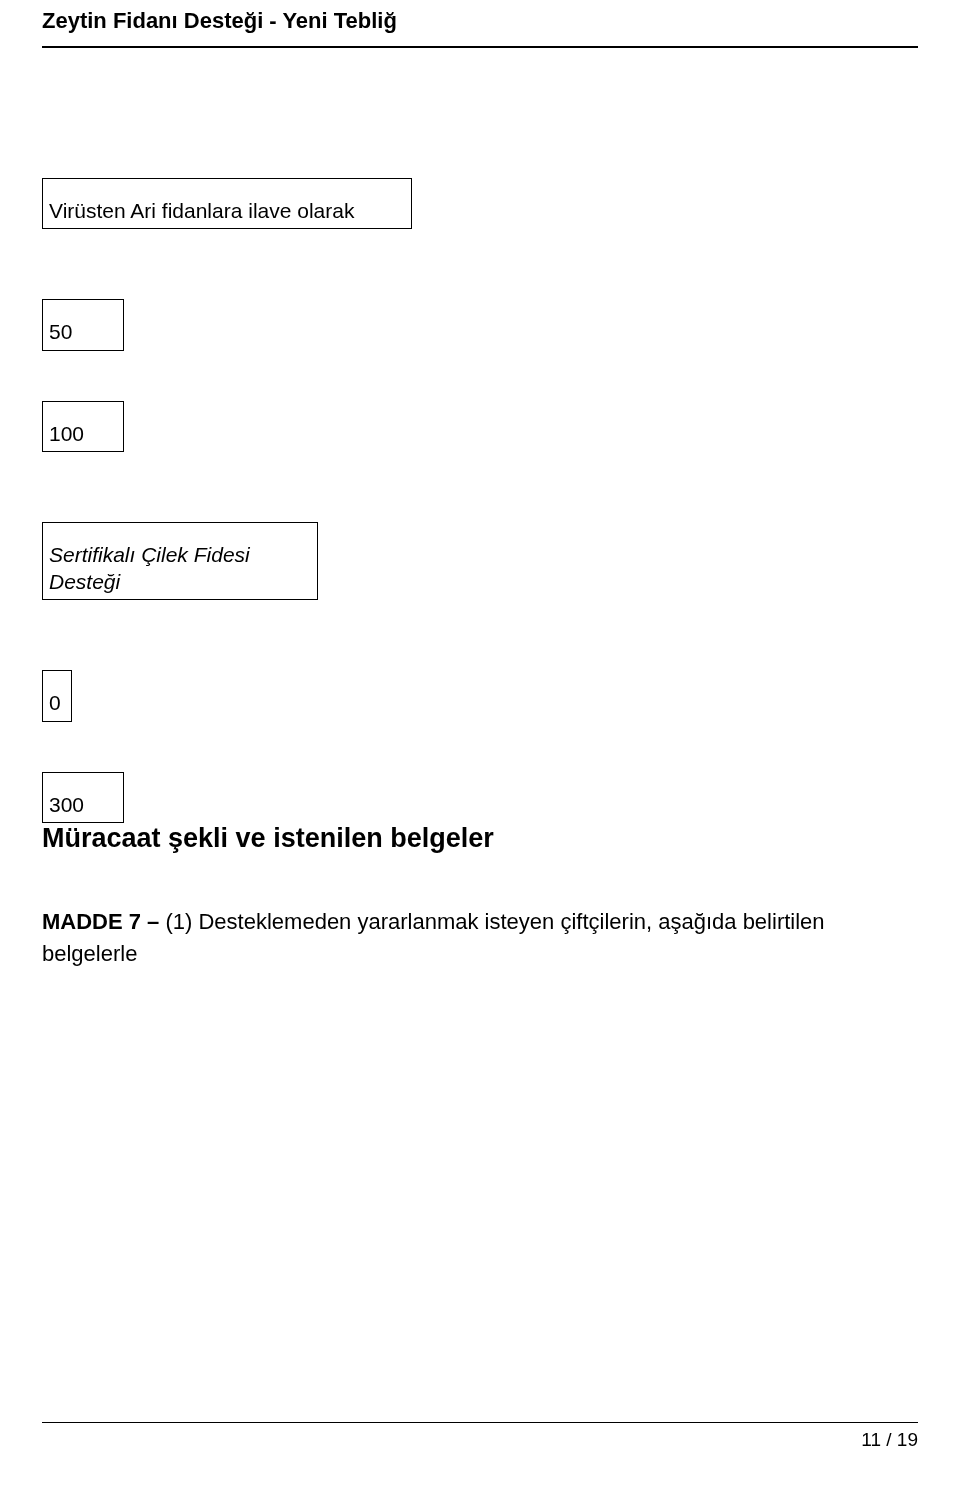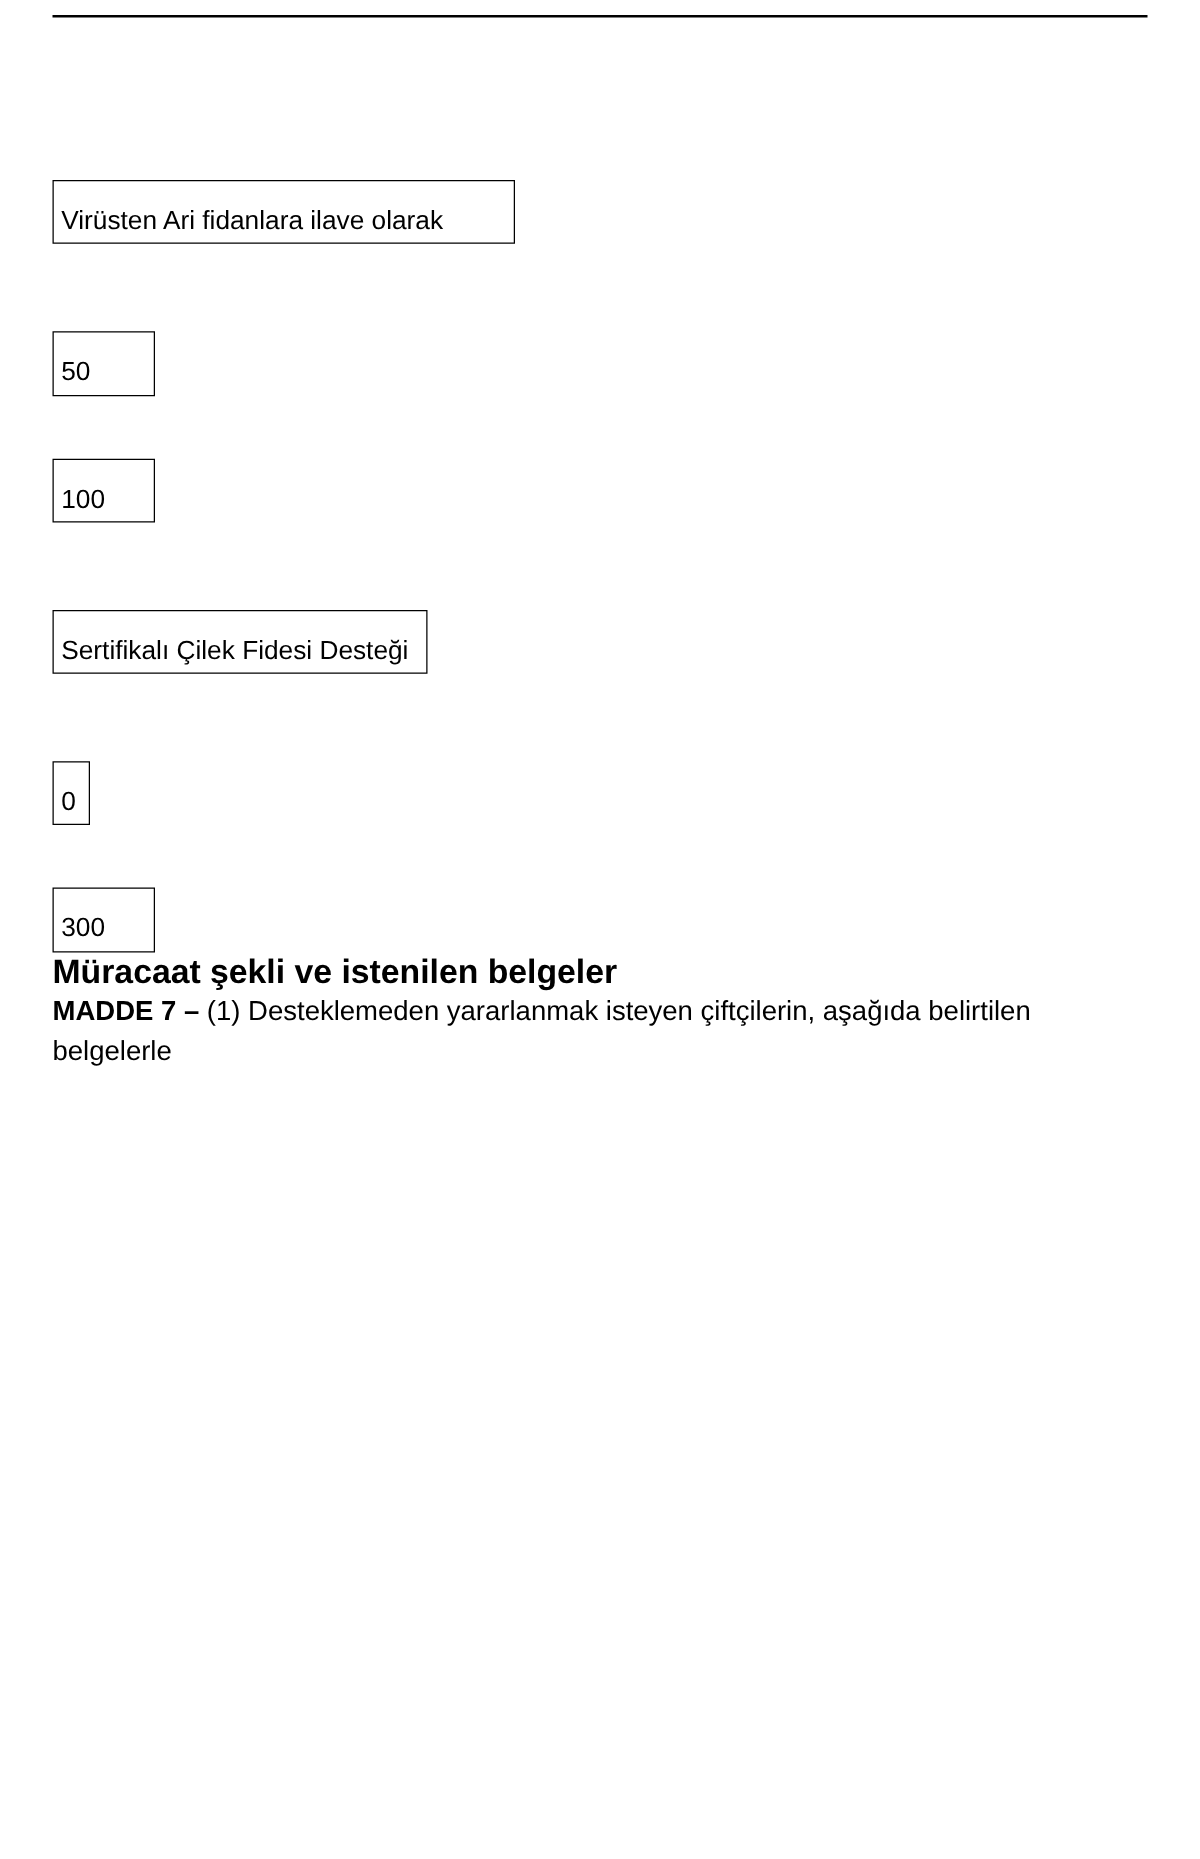--- a/index.html
+++ b/index.html
@@ -3,38 +3,39 @@
   <meta charset="utf-8">
   <style>
     * { margin: 0; padding: 0; box-sizing: border-box; }
     html, body { width: 960px; height: 1487px; background: #fff; font-family: Arial, Helvetica, sans-serif; color: #000; }
     .page { position: relative; width: 960px; height: 1487px; padding: 0 42px; }
     .header { padding-top: 8px; font-weight: bold; font-size: 22px; }
     .hr-top { border: none; border-top: 2px solid #000; margin-top: 12px; }
     .content { padding-top: 130px; }
     .box { border: 1.5px solid #000; padding: 18px 8px 4px 6px; font-size: 21px; line-height: 1.3; display: inline-block; }
     .box-wide { width: 370px; }
-    .box-med { width: 300px; }
+    .box-med { width: 276px; font-style: italic; }
     .box-small { width: 82px; }
     .box-tiny { width: 30px; }
     .gap-large { margin-top: 70px; }
     .gap-medium { margin-top: 50px; }
     .section-heading { font-weight: bold; font-size: 27px; }
-    .paragraph { font-size: 22px; line-height: 1.45; }
+    .paragraph { font-size: 22px; line-height: 1.45; margin-top: 52px; }
     .para-a { font-size: 22px; margin-top: 85px; }
     .strong-inline { font-weight: bold; }
     .footer { position: absolute; bottom: 36px; left: 42px; right: 42px; }
     .hr-bottom { border: none; border-top: 1.5px solid #000; }
     .page-number { text-align: right; font-size: 19px; margin-top: 6px; }
   </style>
 </head>
 <body>
 
 <div class="page">
 
+  <div class="header">Zeytin Fidanı Desteği - Yeni Tebliğ</div>
   <hr class="hr-top">
 
   <div class="content">
 
     <div class="box box-wide">Virüsten Ari fidanlara  ilave olarak</div>
 
     <div class="gap-large"></div>
     <div class="box box-small">50</div>
 
     <div class="gap-medium"></div>
@@ -51,14 +52,18 @@
 
     <div class="section-heading">Müracaat  şekli ve istenilen belgeler</div>
 
     <div class="paragraph">
       <span class="strong-inline"> MADDE 7 – </span><span>(1) Desteklemeden yararlanmak isteyen  çiftçilerin,</span><span>       aşağıda belirtilen belgelerle</span><br>
     </div>
 
 
   </div>
 
+  <div class="footer">
+    <hr class="hr-bottom">
+    <div class="page-number">11 / 19</div>
+  </div>
 
 </div>
 
 </body></html>

